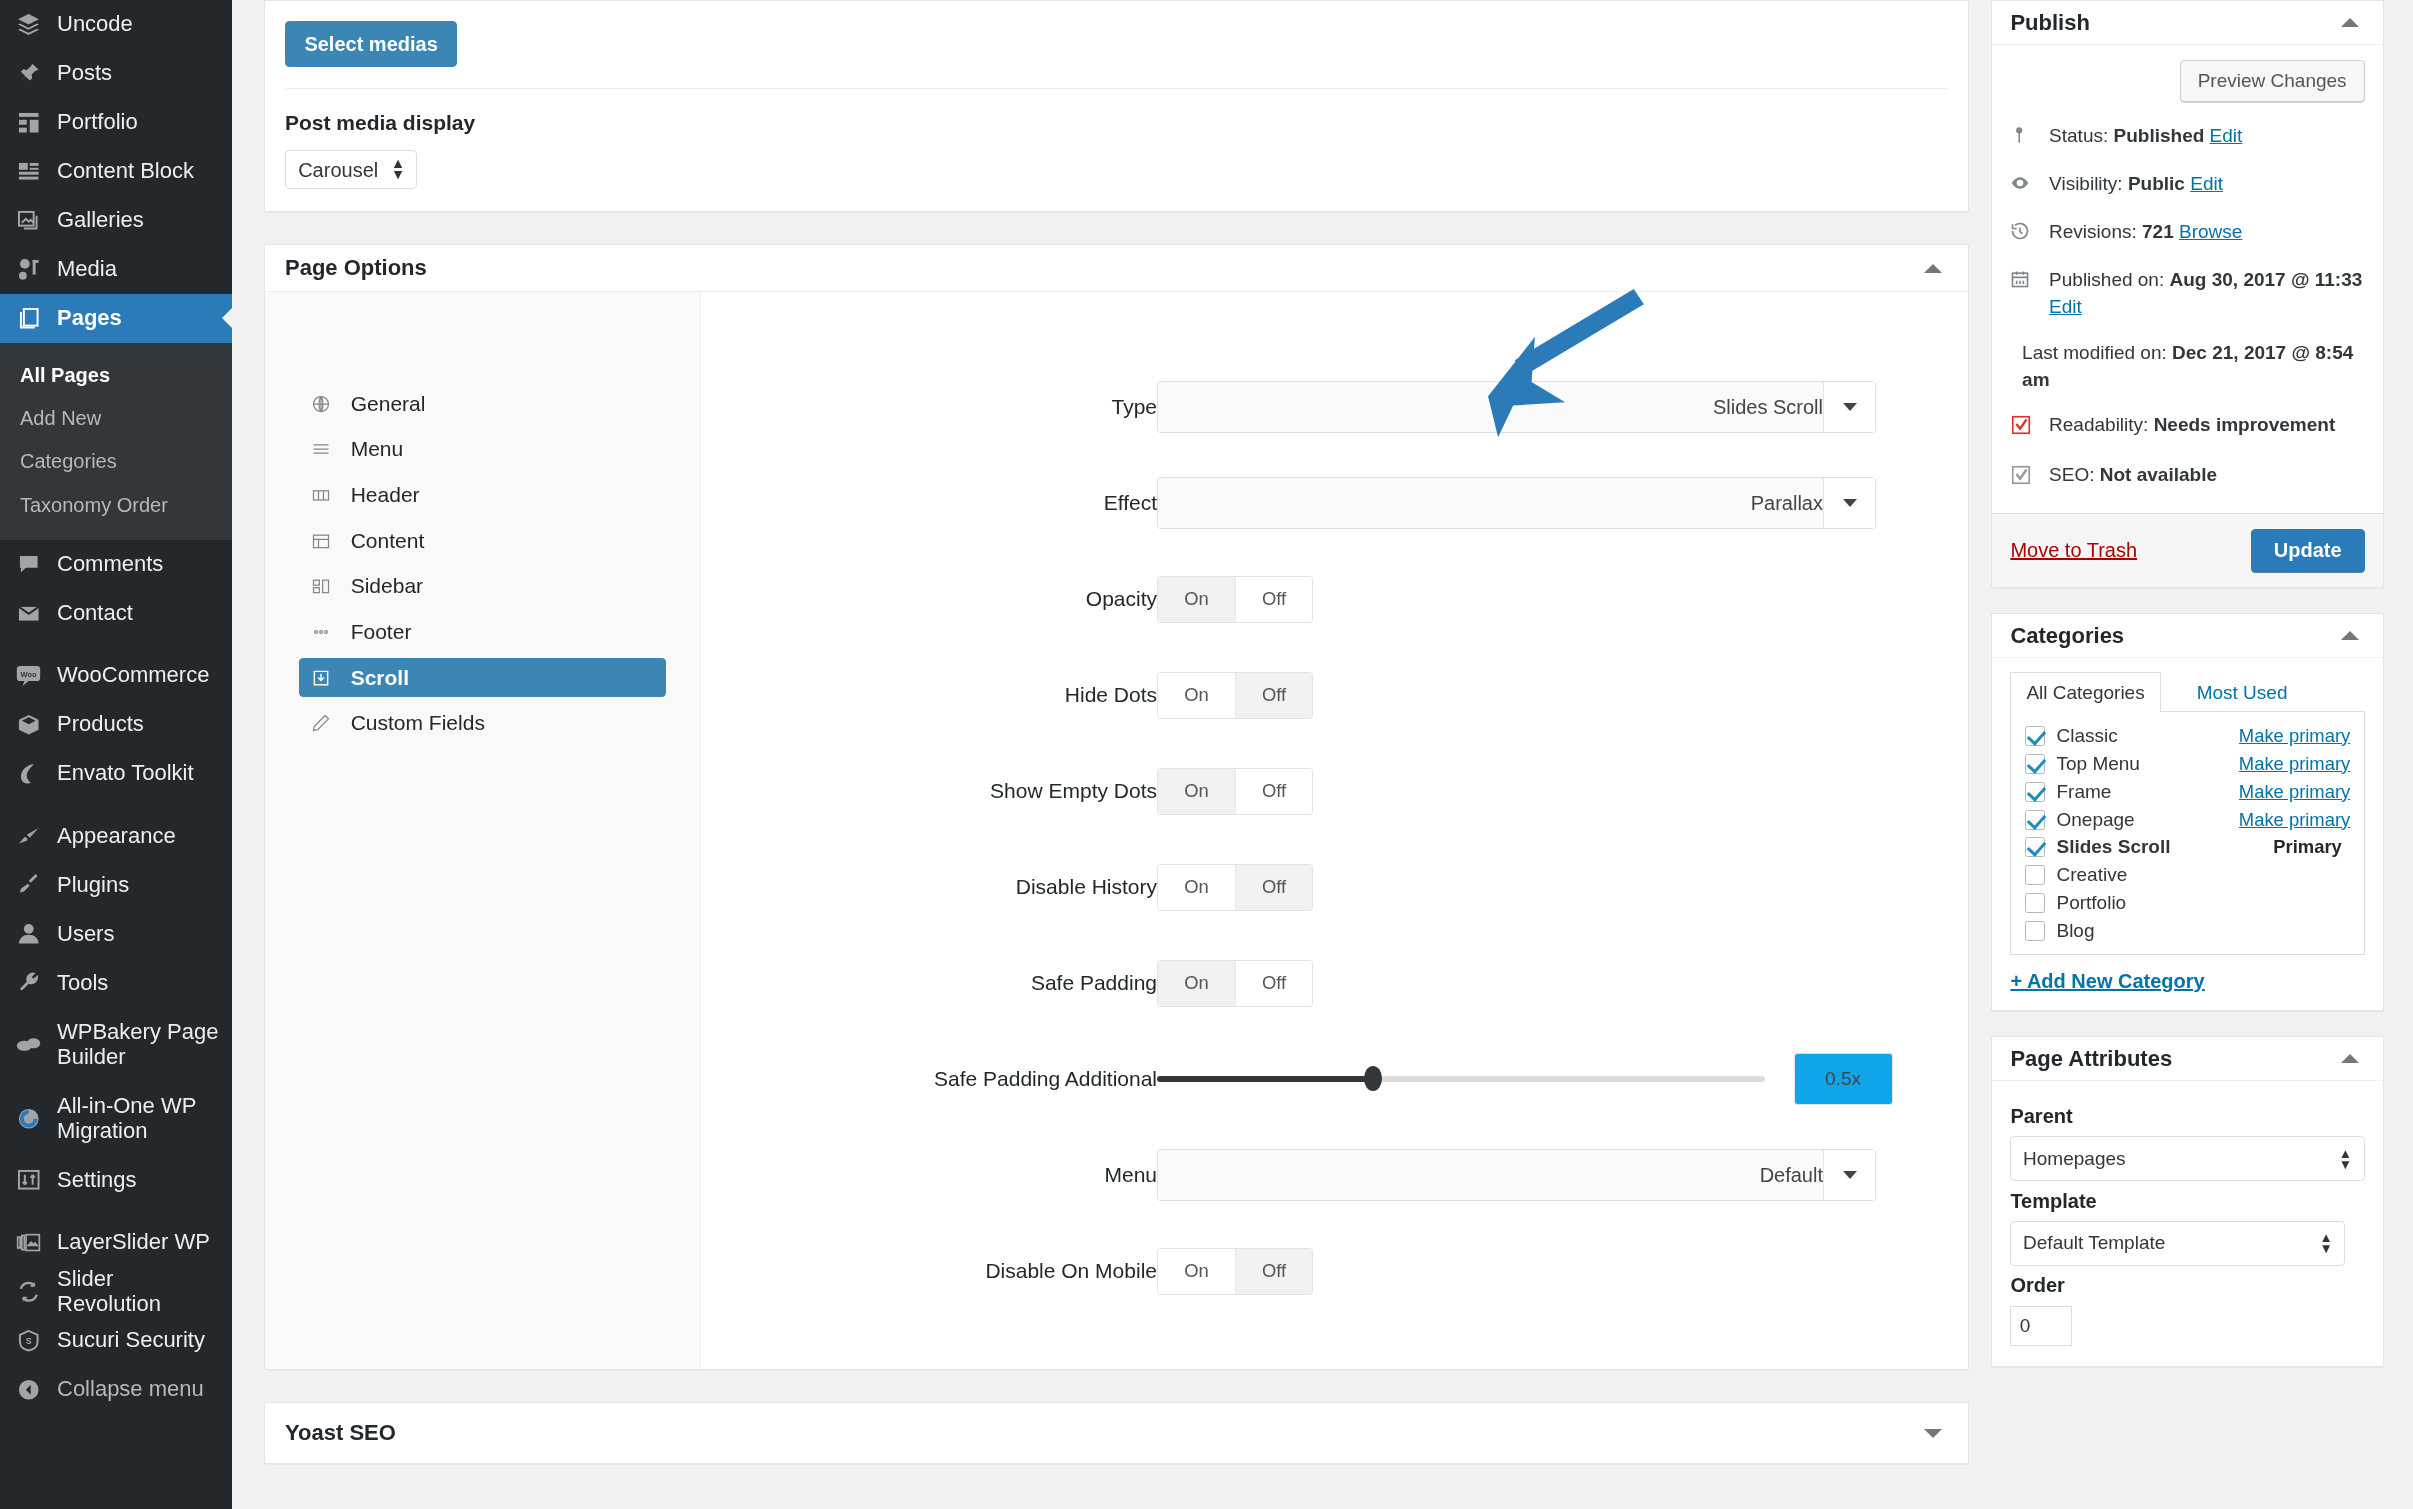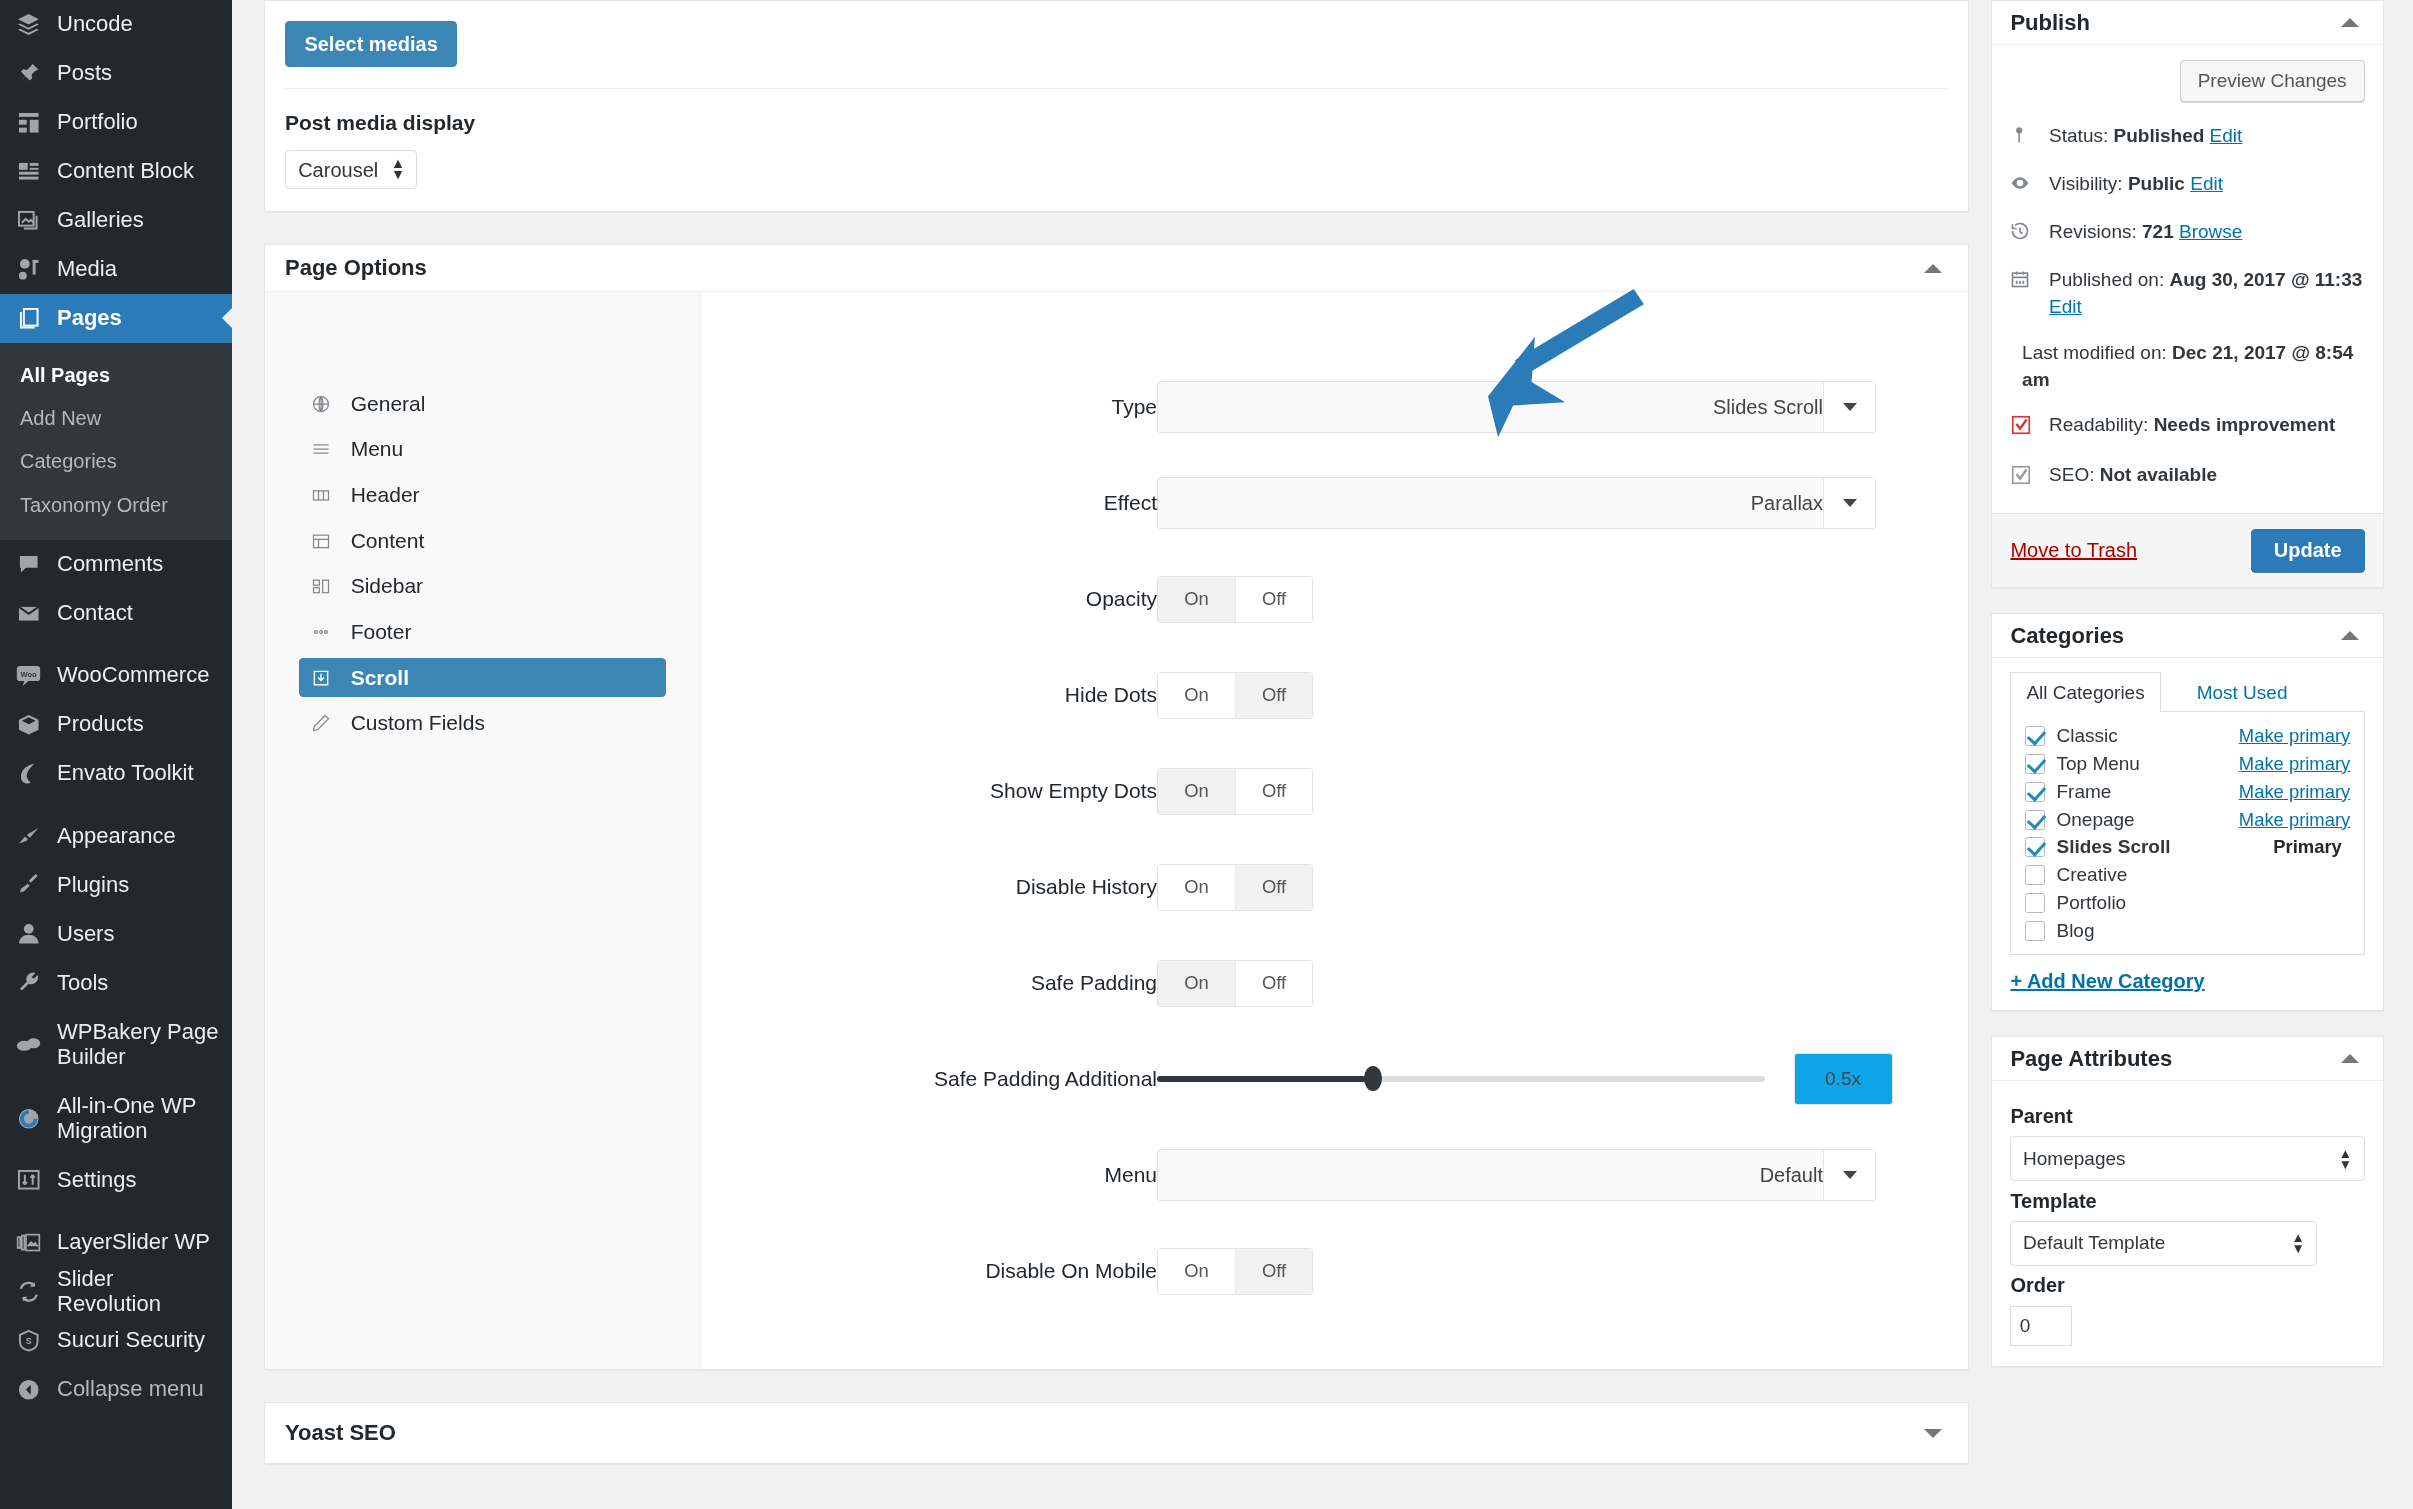--- a/index.html
+++ b/index.html
@@ -264,21 +264,21 @@
   .add-cat { display:block; margin-top: 15px; color:#0073aa; font-size:20px; text-decoration: underline; cursor:pointer; font-weight: bold;}
 
   
   .pa-inner { padding: 15px 18.4px 20px 18.4px; }
   .pa-label { font-size: 20px; font-weight: bold; color:#23282d; margin: 8.4px 0 8.4px 0; }
   .pa-select {
     width: 100%; height: 45px; border: 0.8px solid #ddd; border-radius: 4.2px; background:#fff;
     display:flex; align-items:center; font-size: 19px; color:#32373c; padding: 0 11.7px;
     position: relative; cursor: pointer;
   }
-  .pa-select.short { width: 307px; }
+  .pa-select.short { width: 335px; }
   .pa-select .spin2 { position:absolute; right: 11.7px; top: 50%; transform: translateY(-50%);
     display:flex; flex-direction:column; font-size: 13.4px; line-height:.82; color:#333;}
   .pa-input {
     width: 62px; height: 40px; border:0.8px solid #ddd; background:#fff;
     font-size: 19px; color:#32373c; padding: 0 8.4px; font-family:"Liberation Sans", sans-serif;
   }
 
   
   .yoast-head { display:flex; align-items:center; justify-content: space-between; padding: 0 20px; height: 60px;}
 

